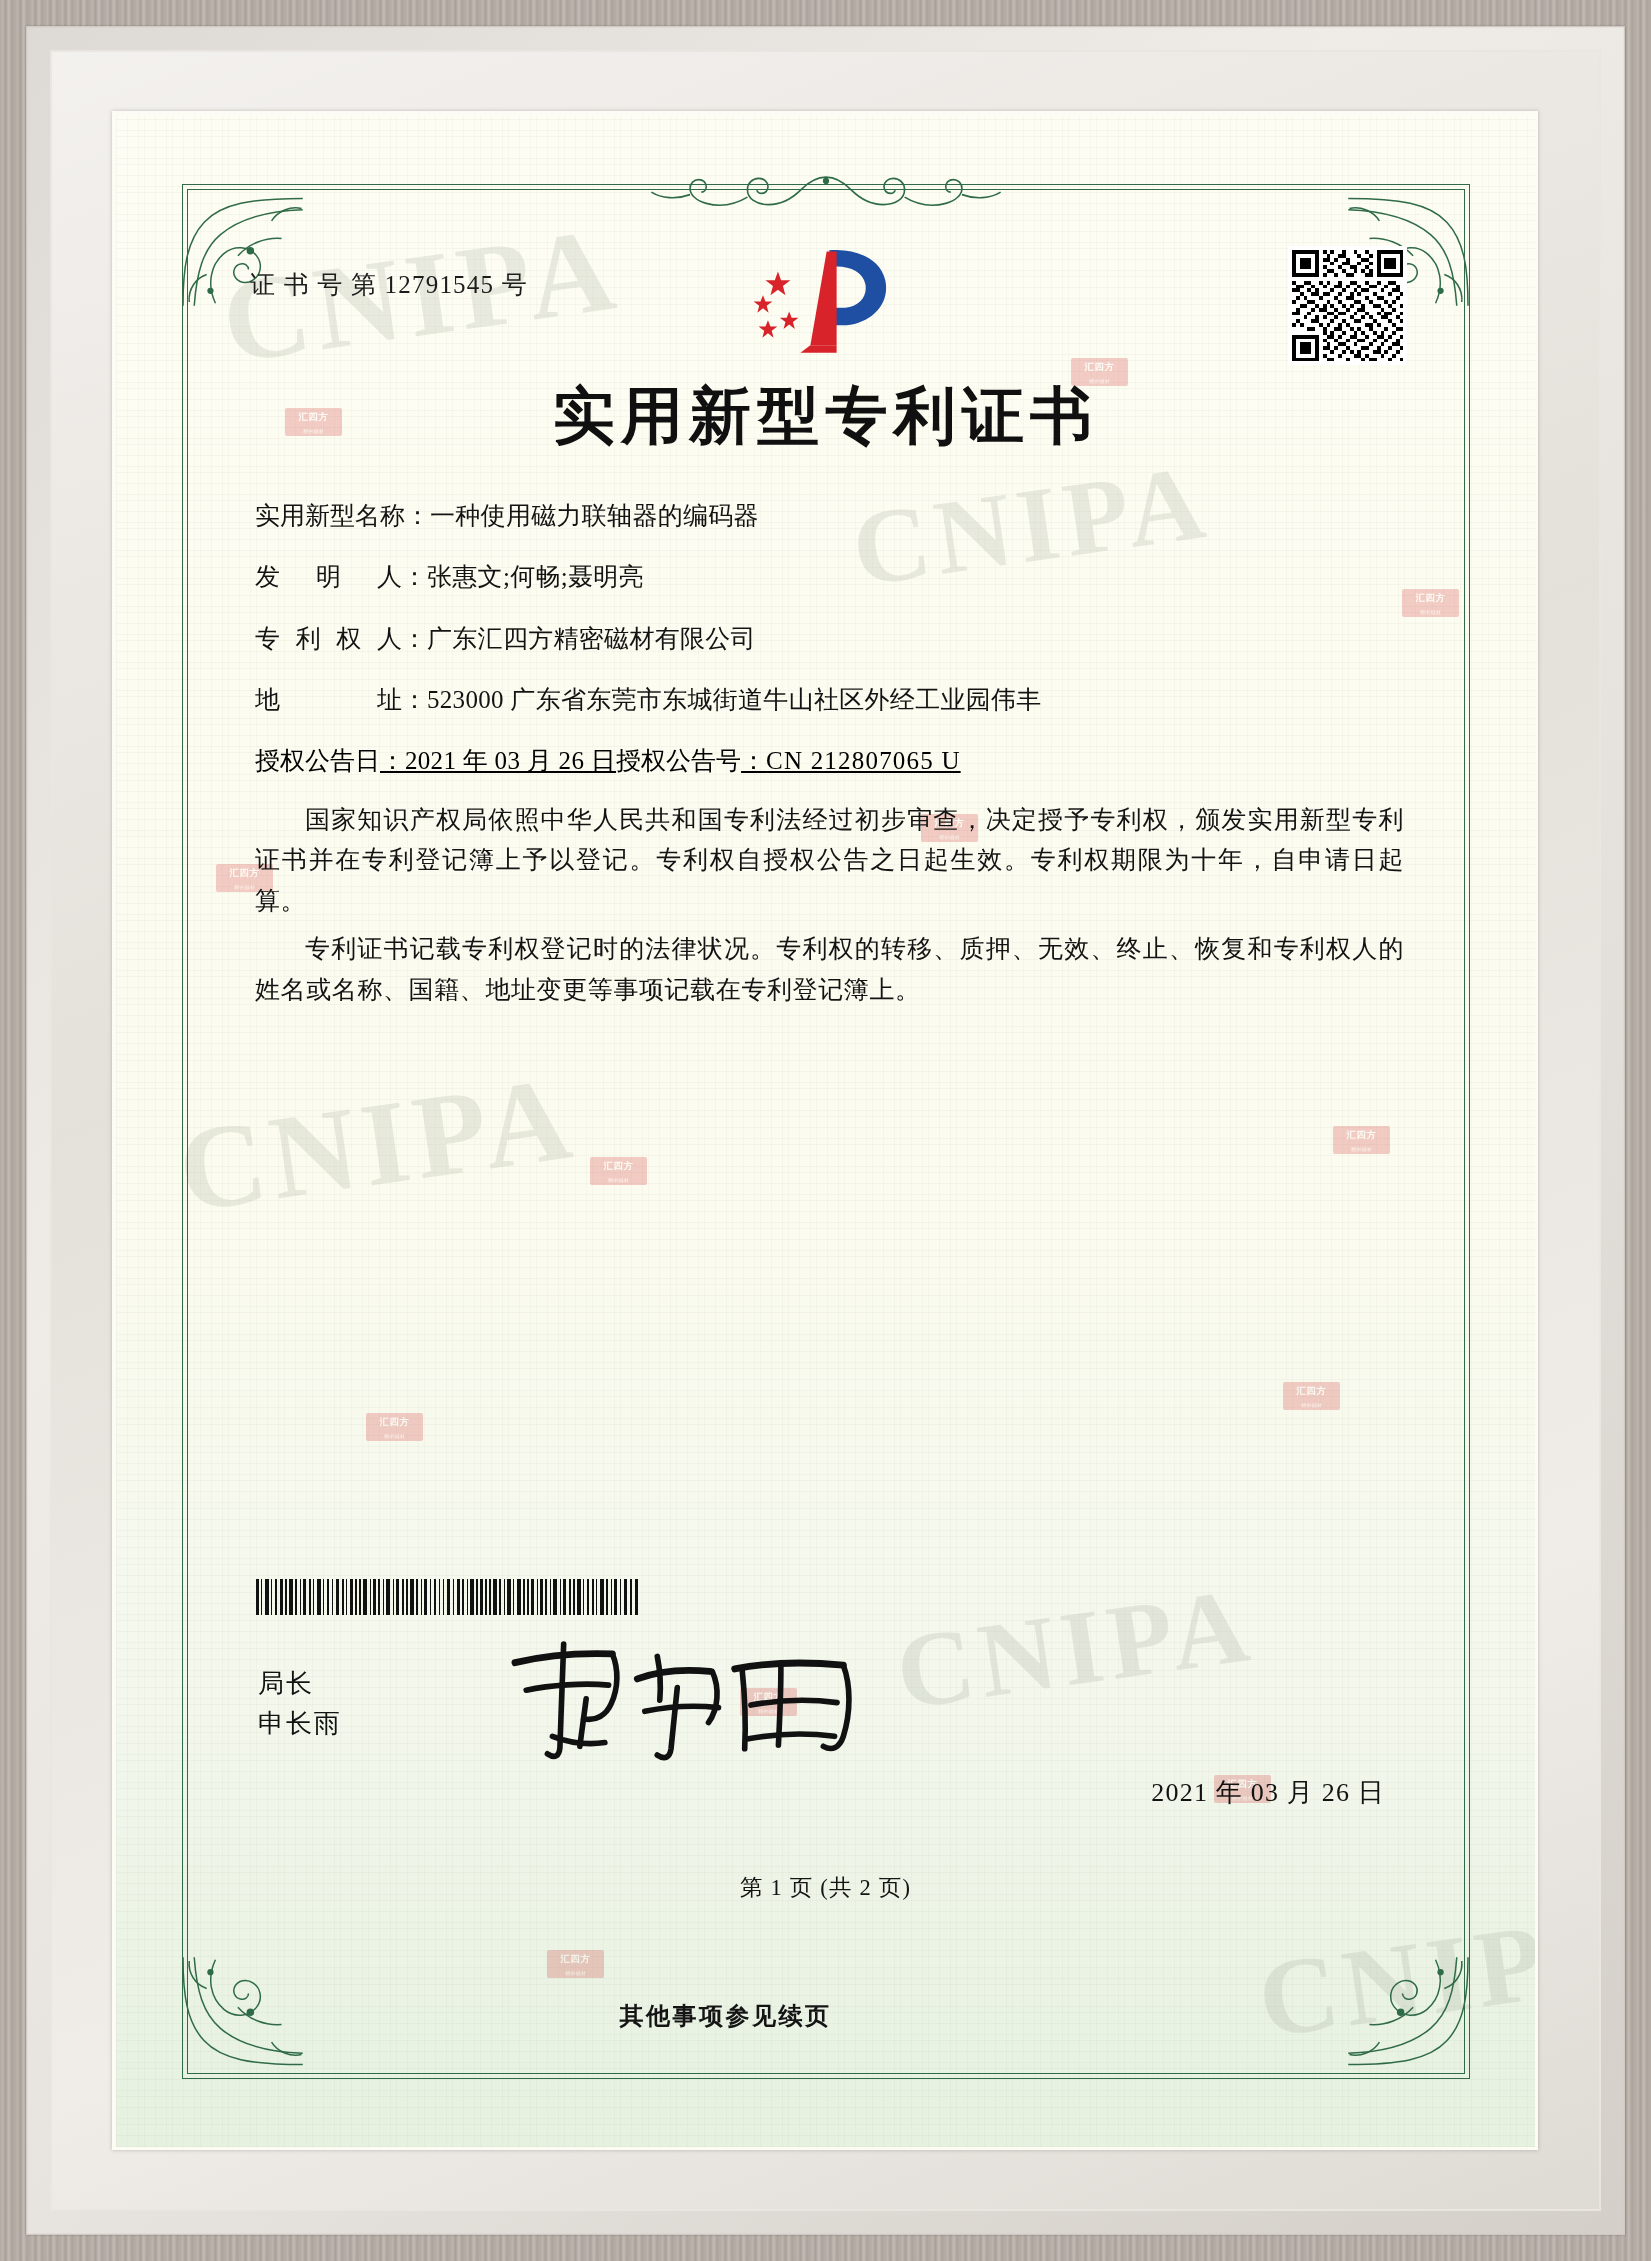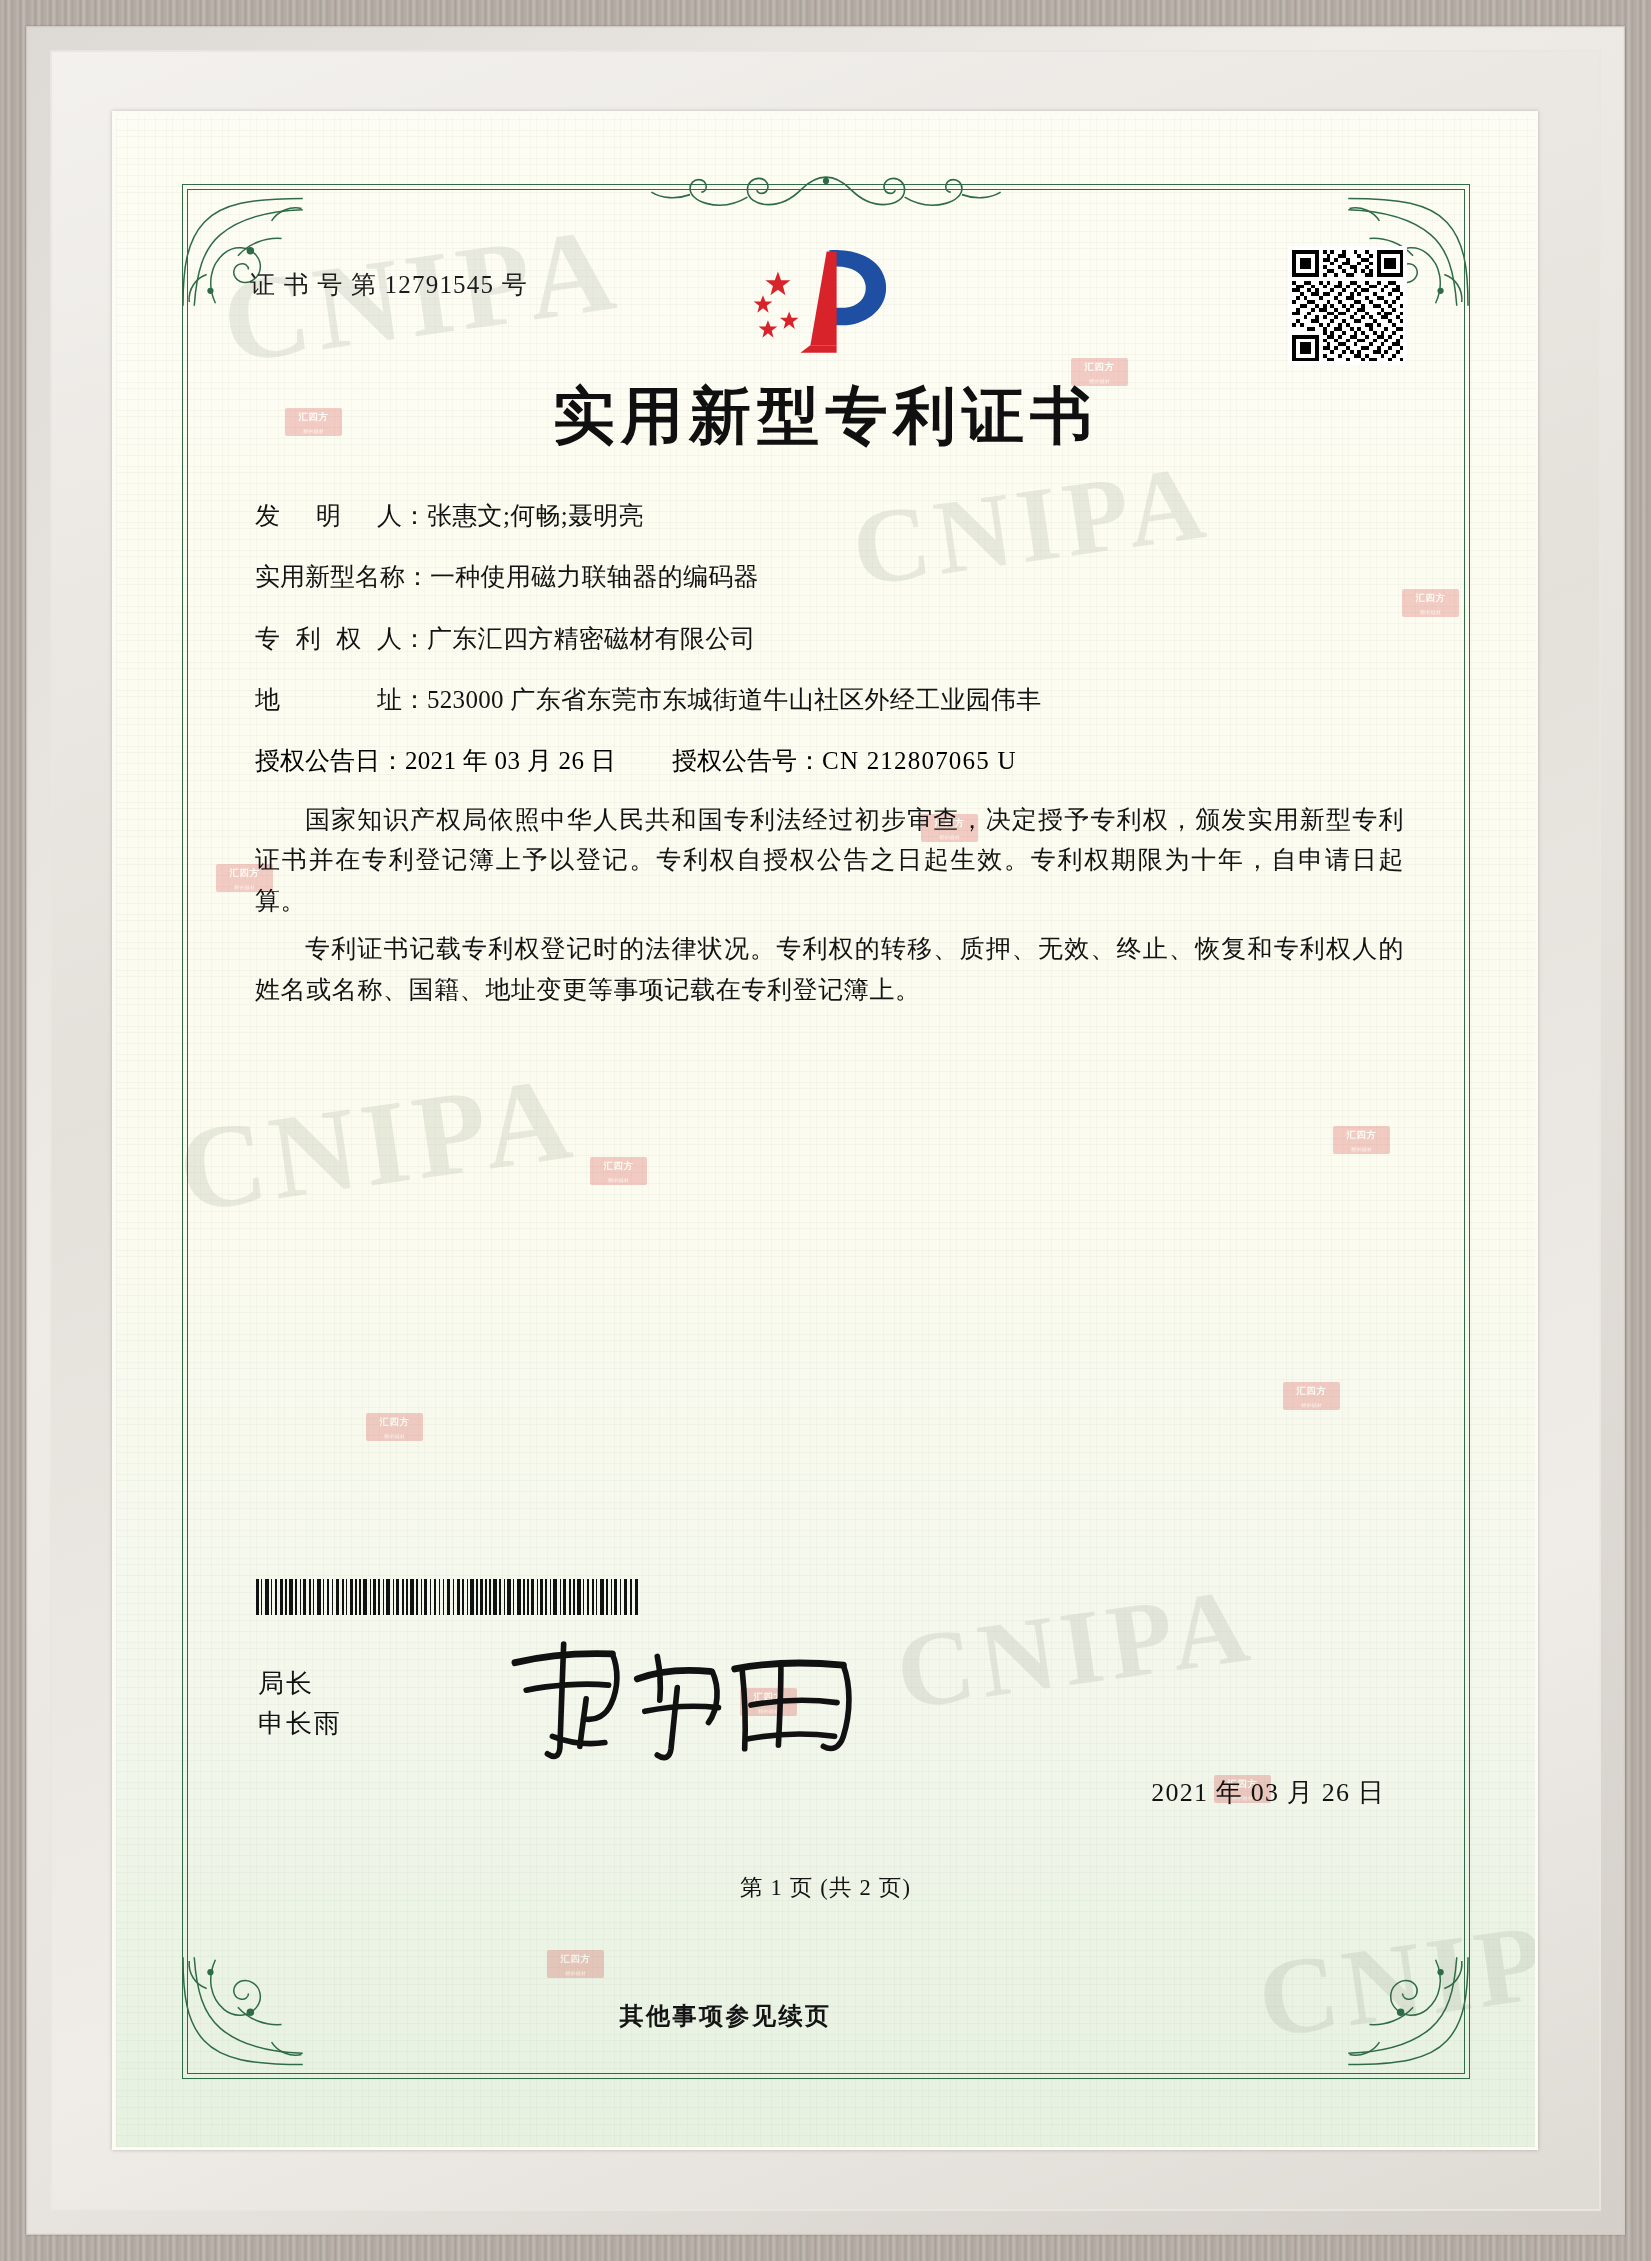--- a/index.html
+++ b/index.html
@@ -222,24 +222,24 @@
   .addr-row { white-space: normal; }
   .addr-cont {
     display: block;
     margin-left: 156px;
     margin-top: 3.7px;
     white-space: nowrap;
   }
 
   .pub-row {
     display: flex;
-    gap: 56px;
     font-size: 25px;
     white-space: nowrap;
     margin-bottom: 22.5px;
+    text-decoration: underline;
   }
   .pub-row .lbl-inline { display: inline-block; }
 
   .para {
     font-size: 25px;
     line-height: 1.62;
     color: #131313;
     text-indent: 50px;
     margin: 8px 0 5px 0;
     text-align: justify;
@@ -689,25 +689,25 @@
             <polygon points="86,116 90,126 101,126 92,133 95,144 86,137 77,144 80,133 71,126 82,126"></polygon>
           </g>
         </svg>
       </div>
 
       <div class="title">实用新型专利证书</div>
 
       <div class="fields">
 
         <div class="field-row">
+          <span class="field-label">实用新型名称</span><span>：</span><span class="field-value">一种使用磁力联轴器的编码器</span>
+        </div>
+
+        <div class="field-row">
           <span class="field-label lbl-spread-4">发明人</span><span>：</span><span class="field-value">张惠文;何畅;聂明亮</span>
-        </div>
-
-        <div class="field-row">
-          <span class="field-label">实用新型名称</span><span>：</span><span class="field-value">一种使用磁力联轴器的编码器</span>
         </div>
 
 
 
         <div class="field-row">
           <span class="field-label lbl-spread-5">专利权人</span><span>：</span><span class="field-value">广东汇四方精密磁材有限公司</span>
         </div>
 
         <div class="field-row addr-row">
           <span class="field-label lbl-spread-5">地址</span><span>：</span><span class="field-value">523000 广东省东莞市东城街道牛山社区外经工业园伟丰</span>

